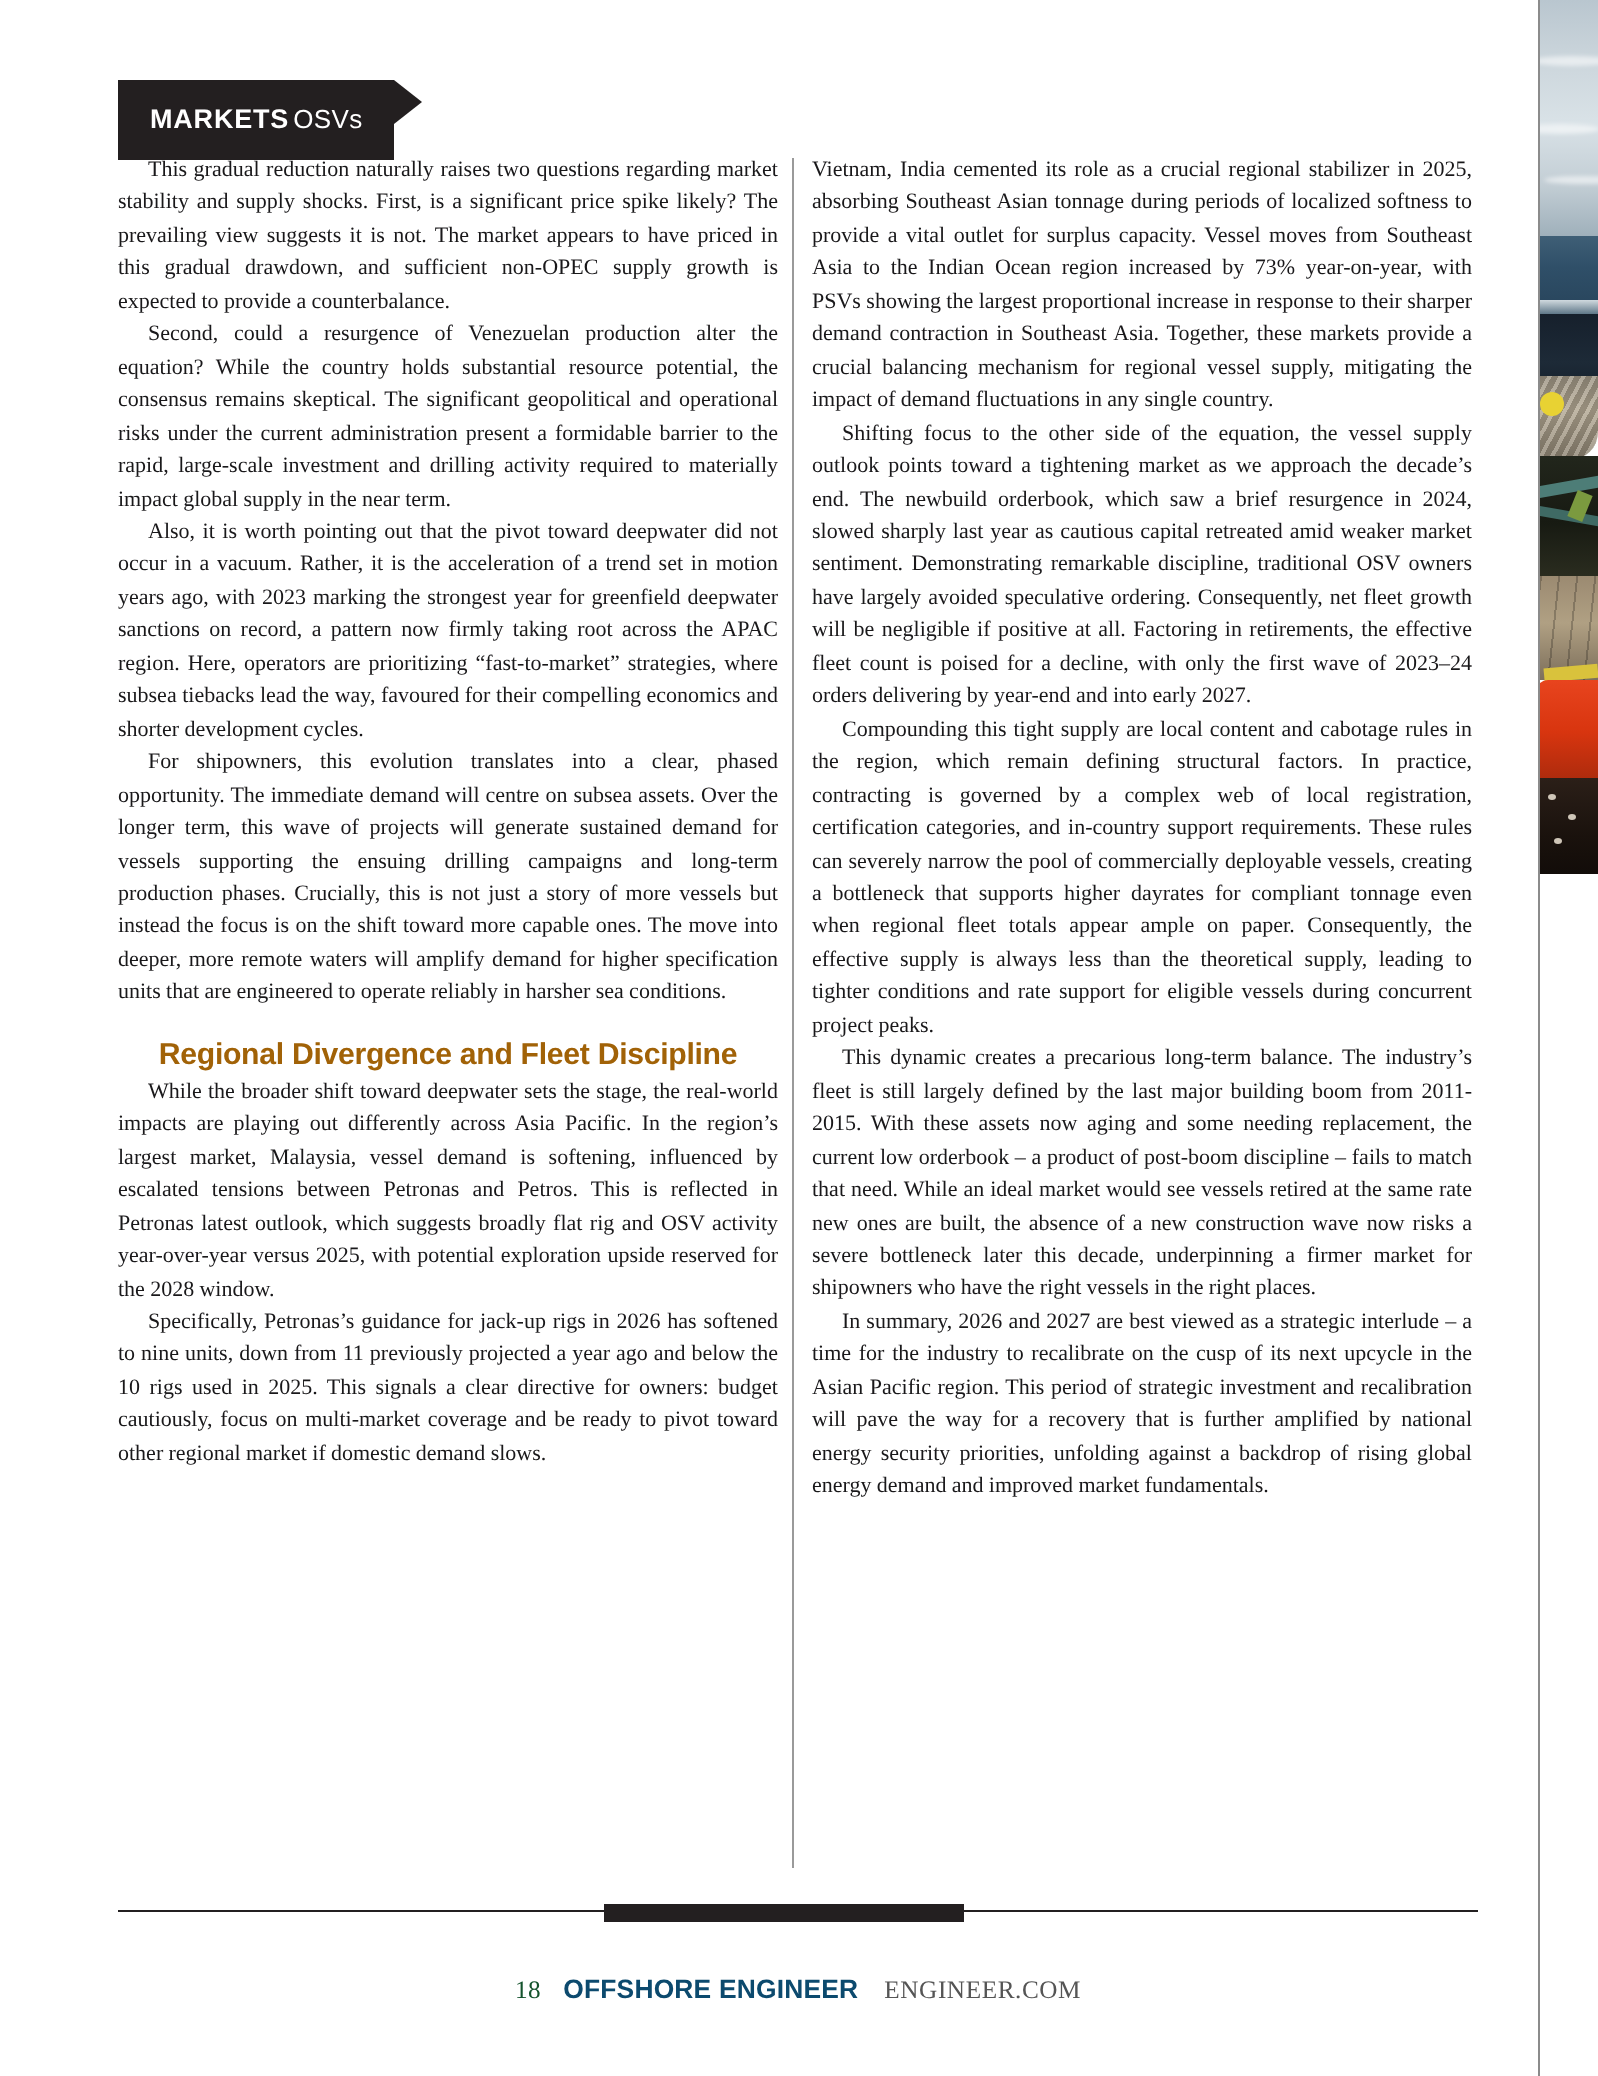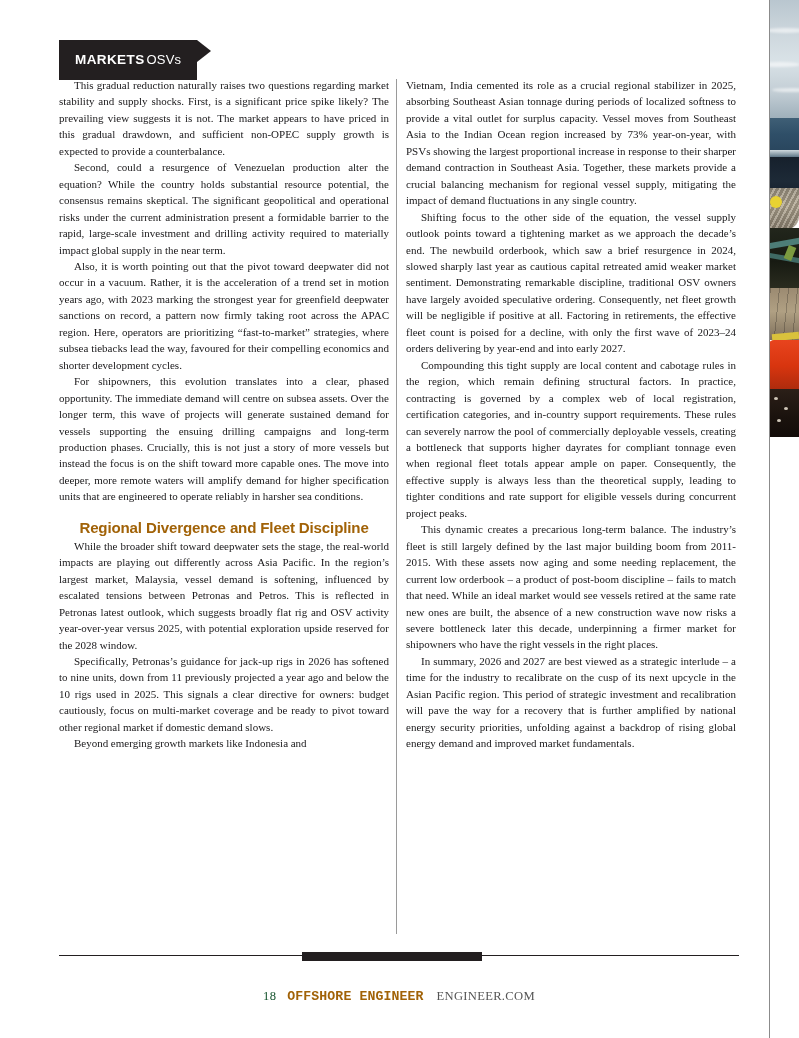--- a/index.html
+++ b/index.html
@@ -258,25 +258,25 @@
     text-align: center;
     white-space: nowrap;
   }
   .fl-page {
     font-family: "Liberation Serif", "DejaVu Serif", serif;
     font-size: 12.6px;
     color: #14532d;
     letter-spacing: 0.3px;
   }
   .fl-title {
-    font-family: Liberation Mono, monospace;
+    font-family: Liberation Sans, sans-serif;
     font-weight: bold;
     font-size: 13.2px;
     letter-spacing: 0.1px;
-    color: #a16207;
+    color: #0c4a6e;
     margin-left: 7px;
   }
   .fl-url {
     font-family: "Liberation Serif", "DejaVu Serif", serif;
     font-size: 12.6px;
     letter-spacing: 0.3px;
     color: #555555;
     margin-left: 9px;
   }
 </style>
@@ -329,21 +329,20 @@
     <div class="columns">
 
       <div class="col col-left">
         <p class="body">This gradual reduction naturally raises two questions regarding market stability and supply shocks. First, is a significant price spike likely? The prevailing view suggests it is not. The market appears to have priced in this gradual drawdown, and sufficient non-OPEC supply growth is expected to provide a counterbalance.</p>
         <p class="body">Second, could a resurgence of Venezuelan production alter the equation? While the country holds substantial resource potential, the consensus remains skeptical. The significant geopolitical and operational risks under the current administration present a formidable barrier to the rapid, large-scale investment and drilling activity required to materially impact global supply in the near term.</p>
         <p class="body">Also, it is worth pointing out that the pivot toward deepwater did not occur in a vacuum. Rather, it is the acceleration of a trend set in motion years ago, with 2023 marking the strongest year for greenfield deepwater sanctions on record, a pattern now firmly taking root across the APAC region. Here, operators are prioritizing “fast-to-market” strategies, where subsea tiebacks lead the way, favoured for their compelling economics and shorter development cycles.</p>
         <p class="body">For shipowners, this evolution translates into a clear, phased opportunity. The immediate demand will centre on subsea assets. Over the longer term, this wave of projects will generate sustained demand for vessels supporting the ensuing drilling campaigns and long-term production phases. Crucially, this is not just a story of more vessels but instead the focus is on the shift toward more capable ones. The move into deeper, more remote waters will amplify demand for higher specification units that are engineered to operate reliably in harsher sea conditions.</p>
         <h2 class="subhead">Regional Divergence and Fleet Discipline</h2>
         <p class="body">While the broader shift toward deepwater sets the stage, the real-world impacts are playing out differently across Asia Pacific. In the region’s largest market, Malaysia, vessel demand is softening, influenced by escalated tensions between Petronas and Petros. This is reflected in Petronas latest outlook, which suggests broadly flat rig and OSV activity year-over-year versus 2025, with potential exploration upside reserved for the 2028 window.</p>
         <p class="body">Specifically, Petronas’s guidance for jack-up rigs in 2026 has softened to nine units, down from 11 previously projected a year ago and below the 10 rigs used in 2025. This signals a clear directive for owners: budget cautiously, focus on multi-market coverage and be ready to pivot toward other regional market if domestic demand slows.</p>
-        <p class="body">Beyond emerging growth markets like Indonesia and</p>
       </div>
 
       <div class="col col-right">
         <p class="body" style="text-indent:0;">Vietnam, India cemented its role as a crucial regional stabilizer in 2025, absorbing Southeast Asian tonnage during periods of localized softness to provide a vital outlet for surplus capacity. Vessel moves from Southeast Asia to the Indian Ocean region increased by 73% year-on-year, with PSVs showing the largest proportional increase in response to their sharper demand contraction in Southeast Asia. Together, these markets provide a crucial balancing mechanism for regional vessel supply, mitigating the impact of demand fluctuations in any single country.</p>
         <p class="body">Shifting focus to the other side of the equation, the vessel supply outlook points toward a tightening market as we approach the decade’s end. The newbuild orderbook, which saw a brief resurgence in 2024, slowed sharply last year as cautious capital retreated amid weaker market sentiment. Demonstrating remarkable discipline, traditional OSV owners have largely avoided speculative ordering. Consequently, net fleet growth will be negligible if positive at all. Factoring in retirements, the effective fleet count is poised for a decline, with only the first wave of 2023–24 orders delivering by year-end and into early 2027.</p>
         <p class="body">Compounding this tight supply are local content and cabotage rules in the region, which remain defining structural factors. In practice, contracting is governed by a complex web of local registration, certification categories, and in-country support requirements. These rules can severely narrow the pool of commercially deployable vessels, creating a bottleneck that supports higher dayrates for compliant tonnage even when regional fleet totals appear ample on paper. Consequently, the effective supply is always less than the theoretical supply, leading to tighter conditions and rate support for eligible vessels during concurrent project peaks.</p>
         <p class="body">This dynamic creates a precarious long-term balance. The industry’s fleet is still largely defined by the last major building boom from 2011-2015. With these assets now aging and some needing replacement, the current low orderbook – a product of post-boom discipline – fails to match that need. While an ideal market would see vessels retired at the same rate new ones are built, the absence of a new construction wave now risks a severe bottleneck later this decade, underpinning a firmer market for shipowners who have the right vessels in the right places.</p>
         <p class="body">In summary, 2026 and 2027 are best viewed as a strategic interlude – a time for the industry to recalibrate on the cusp of its next upcycle in the Asian Pacific region. This period of strategic investment and recalibration will pave the way for a recovery that is further amplified by national energy security priorities, unfolding against a backdrop of rising global energy demand and improved market fundamentals.</p>
       </div>
     </div>

